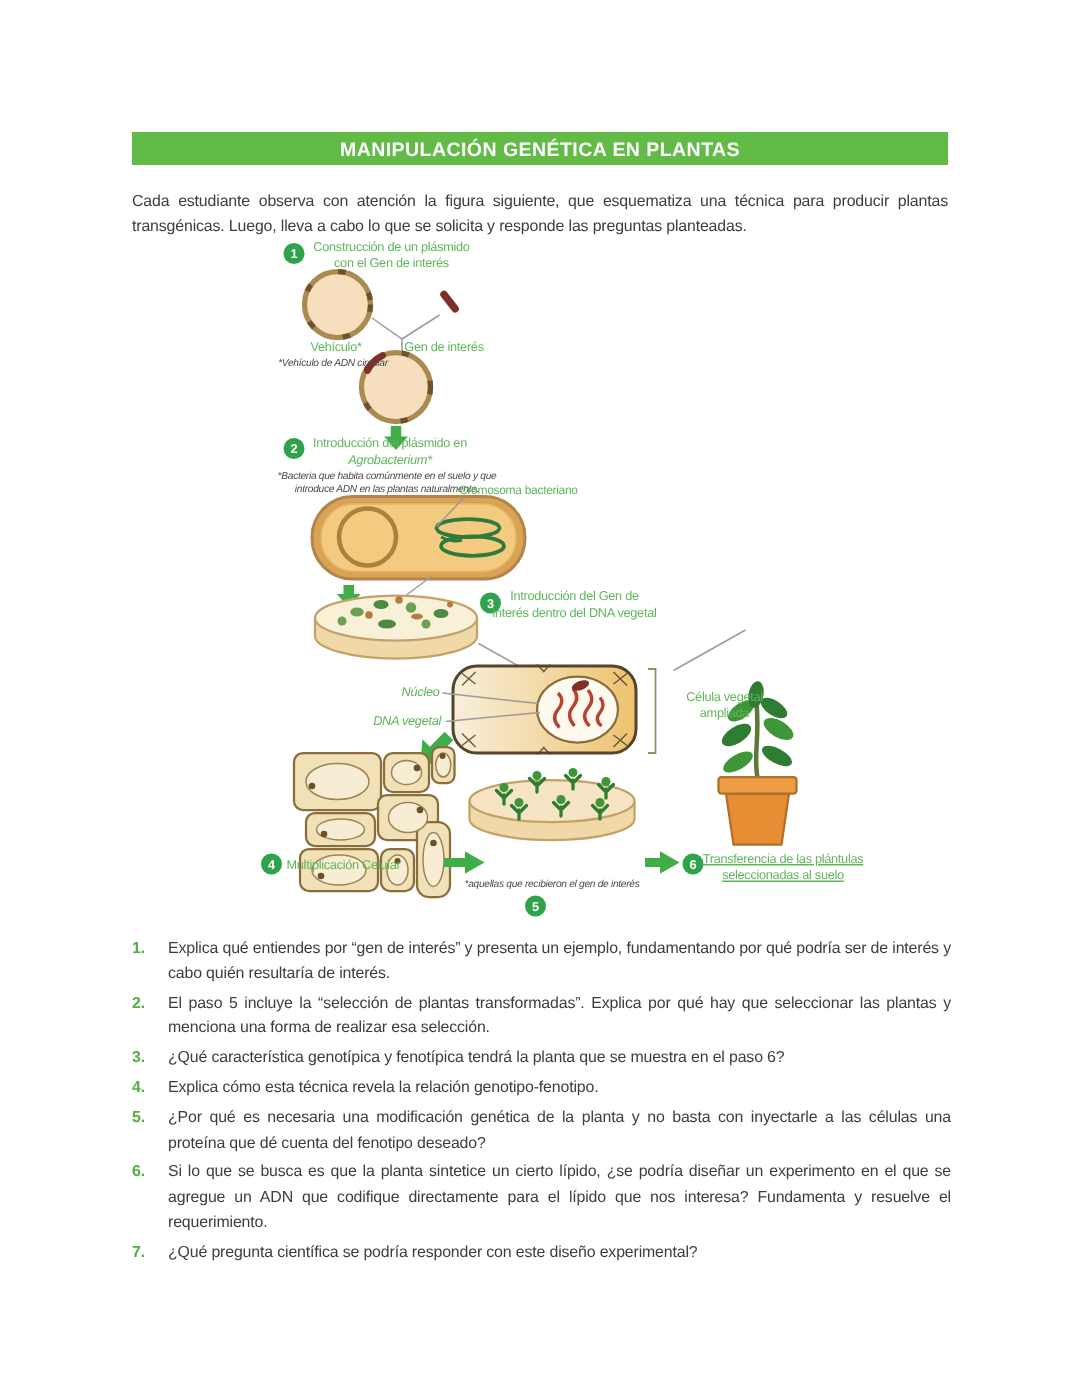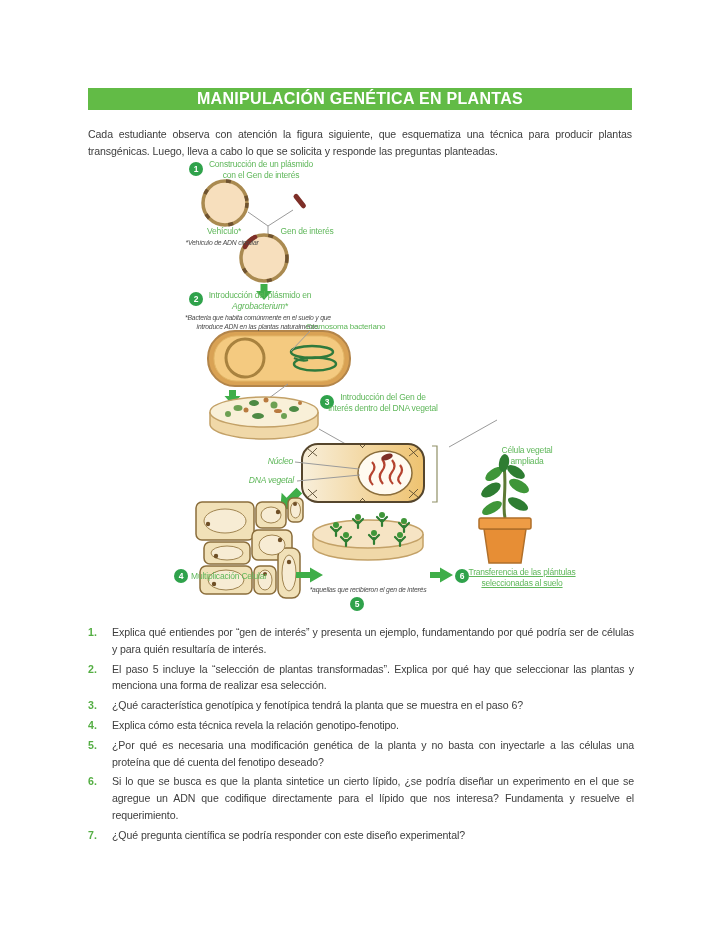--- a/index.html
+++ b/index.html
@@ -1,18 +1,18 @@
 <!DOCTYPE html>
 <html><head>
 <meta charset="utf-8">
 <style>
   html,body{margin:0;padding:0;background:#ffffff;}
   body{width:720px;height:932px;position:relative;font-family:"Liberation Sans","DejaVu Sans",sans-serif;color:#3d3d3d;}
   .title-bar{position:absolute;left:88px;top:88px;width:544px;height:22px;background:#62bb46;display:flex;align-items:center;justify-content:center;}
-  .title-bar span{color:#ffffff;font-weight:bold;font-size:16px;letter-spacing:.3px;}
+  .title-bar span{color:#ffffff;font-weight:bold;font-size:13px;letter-spacing:.3px;}
   .intro{position:absolute;left:88px;top:115px;width:544px;font-size:10.6px;line-height:17px;text-align:justify;letter-spacing:-0.1px;}
   .diagram{position:absolute;left:88px;top:152px;width:544px;height:470px;}
   .diagram svg{position:absolute;left:0;top:0;}
   .dlabel{position:absolute;font-size:8.5px;line-height:11px;color:#5fb75a;text-align:center;letter-spacing:-0.2px;}
   .dlabel.left{text-align:left;}
   .dlabel.right{text-align:right;font-style:italic;}
   .fnote{position:absolute;font-size:6.8px;line-height:9px;color:#4a4a4a;font-style:italic;text-align:center;letter-spacing:-0.2px;}
   .badge{position:absolute;width:14px;height:14px;border-radius:50%;background:#2fa24b;color:#fff;font-size:8.5px;font-weight:bold;line-height:14px;text-align:center;}
   .questions{position:absolute;left:88px;top:624px;width:546px;}
   .q-item{display:flex;margin-bottom:3px;}
@@ -193,56 +193,56 @@
   <div class="badge" style="left:86px;top:417px;">4</div>
   <div class="badge" style="left:262px;top:445px;">5</div>
   <div class="badge" style="left:367px;top:417px;">6</div>
 
   <div class="dlabel" style="left:108px;top:7px;width:130px;">
     <div>Construcción de un plásmido</div>
       <div>con el Gen de interés</div>
   </div>
   <div class="dlabel" style="left:106px;top:74px;width:60px;">Vehículo*</div>
   <div class="fnote" style="left:74px;top:86px;width:120px;">*Vehículo de ADN circular</div>
-  <div class="dlabel" style="left:186px;top:74px;width:66px;">Gen de interés</div>
+  <div class="dlabel" style="left:175px;top:74px;width:66px;">Gen de interés</div>
 
   <div class="dlabel" style="left:107px;top:138px;width:130px;">
     <div>Introducción del plásmido en</div>
       <div class="it">Agrobacterium*</div>
   </div>
   <div class="fnote" style="left:95px;top:161px;width:150px;">*Bacteria que habita comúnmente en el suelo y que</div>
   <div class="fnote" style="left:95px;top:170px;width:150px;">introduce ADN en las plantas naturalmente.</div>
   <div class="dlabel left" style="left:218px;top:169px;width:120px;font-size:8px;">Cromosoma bacteriano</div>
 
   <div class="dlabel" style="left:240px;top:240px;width:110px;">
     <div>Introducción del Gen de</div>
       <div>interés dentro del DNA vegetal</div>
   </div>
 
   <div class="dlabel right" style="left:155px;top:304px;width:50px;">Núcleo</div>
   <div class="dlabel right" style="left:146px;top:323px;width:60px;">DNA vegetal</div>
-  <div class="dlabel" style="left:350px;top:293px;width:90px;padding-left:44px;">
+  <div class="dlabel" style="left:350px;top:307px;width:90px;">
     <div>Célula vegetal</div>
       <div>ampliada</div>
   </div>
 
   <div class="dlabel left" style="left:103px;top:419px;width:100px;">Multiplicación Celular</div>
 
   <div class="fnote" style="left:205px;top:433px;width:150px;">*aquellas que recibieron el gen de interés</div>
 
   <div class="dlabel" style="left:374px;top:415px;width:120px;text-decoration:underline;">
     <div>Transferencia de las plántulas</div>
       <div>seleccionadas al suelo</div>
   </div>
 </div>
 
 <div class="questions">
   <div class="q-item">
     <span class="q-num">1.</span>
-    <span class="q-text">Explica qué entiendes por “gen de interés” y presenta un ejemplo, fundamentando por qué podría ser de células y para quién resultaría de interés.</span>
+    <span class="q-text">Explica qué entiendes por “gen de interés” y presenta un ejemplo, fundamentando por qué podría ser de interés y cabo quién resultaría de interés.</span>
   </div>
   <div class="q-item">
     <span class="q-num">2.</span>
     <span class="q-text">El paso 5 incluye la “selección de plantas transformadas”. Explica por qué hay que seleccionar las plantas y menciona una forma de realizar esa selección.</span>
   </div>
   <div class="q-item">
     <span class="q-num">3.</span>
     <span class="q-text">¿Qué característica genotípica y fenotípica tendrá la planta que se muestra en el paso 6?</span>
   </div>
   <div class="q-item">

